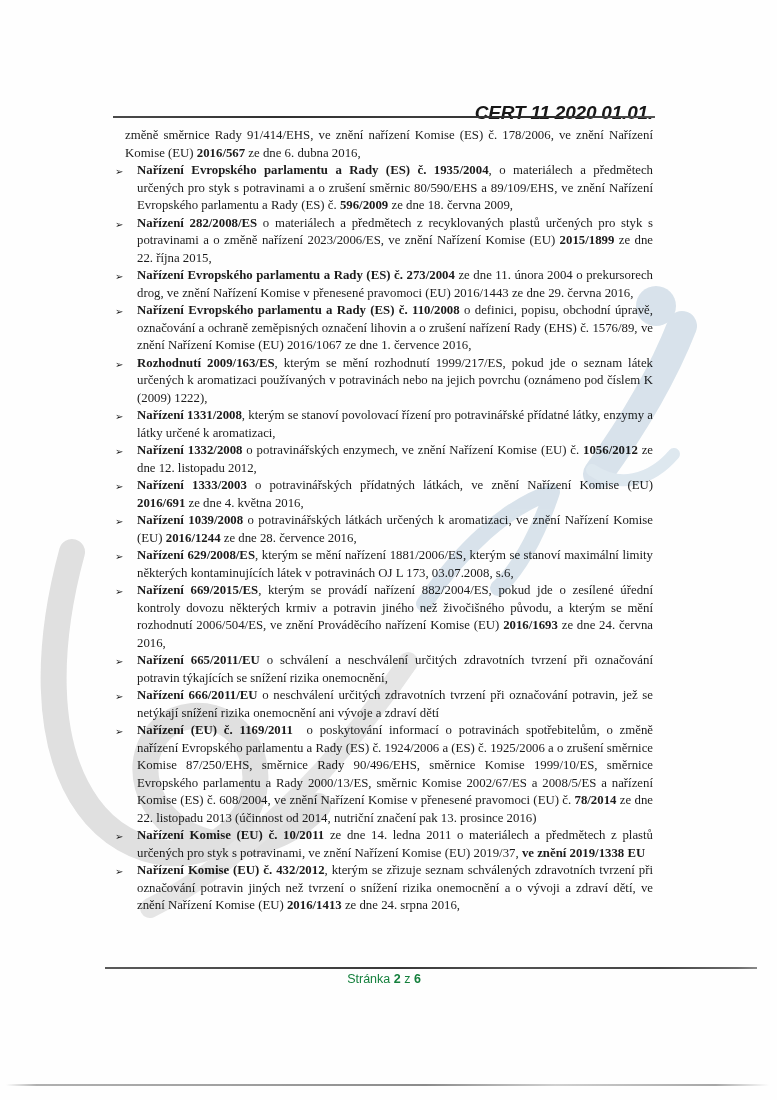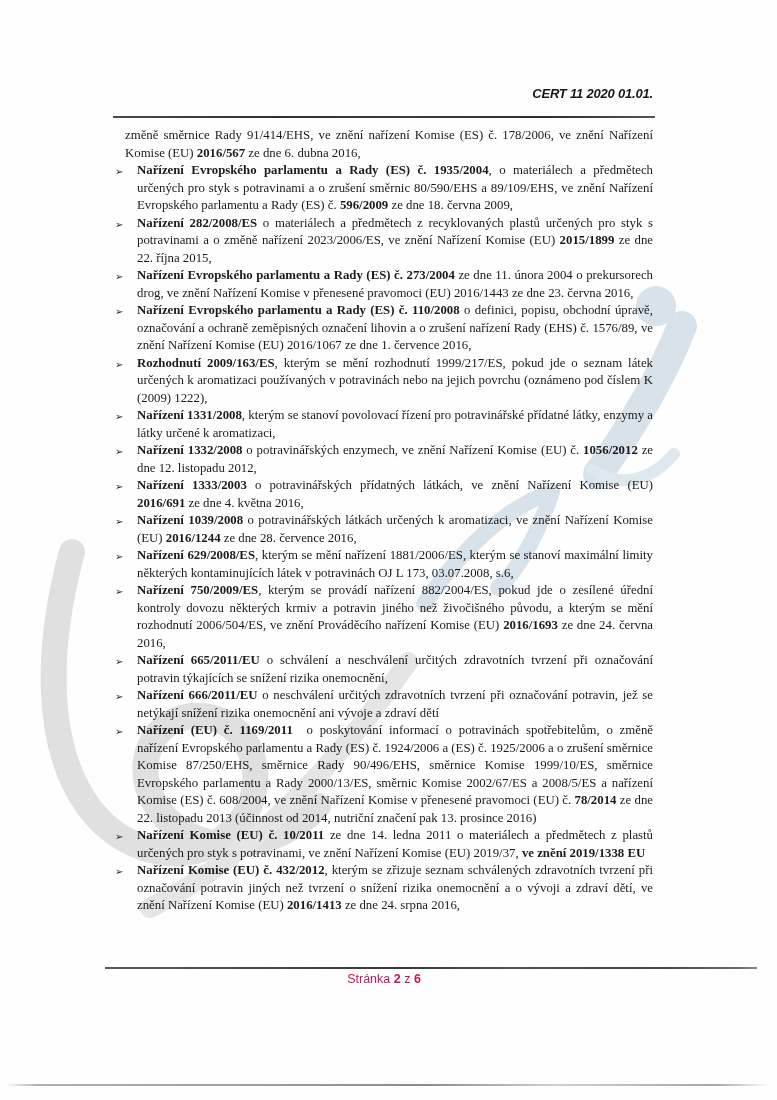--- a/index.html
+++ b/index.html
@@ -11,24 +11,24 @@
     font-family:"Liberation Serif", serif;
     color:#1b1b1b;
   }
   
   .wm{
     position:absolute;left:0;top:0;z-index:3;
     pointer-events:none;
     mix-blend-mode:multiply;
   }
   .header-code{
-    position:absolute;top:86px;right:124px;z-index:2;
+    position:absolute;top:102px;right:124px;z-index:2;
     font-family:"Liberation Sans", sans-serif;
     font-style:italic;font-weight:700;
-    font-size:13px;letter-spacing:-0.2px;color:#171717;
+    font-size:19px;letter-spacing:-0.2px;color:#171717;
     white-space:nowrap;
   }
   .header-rule{
     position:absolute;top:116px;left:113px;width:542px;height:2px;z-index:2;
     background:linear-gradient(to right,#4a4a4a,#303030 30%,#3c3c3c 55%,#2e2e2e 80%,#555);
   }
   .content{
     position:absolute;top:127px;left:115px;width:538px;z-index:2;
     font-size:12.8px;line-height:17.5px;
   }
@@ -44,21 +44,21 @@
   .item.nobullet .txt{margin-left:10px;}
   .b{font-weight:700;margin-top:32px;}
   .footer-rule{
     position:absolute;top:967px;left:105px;width:652px;height:2px;z-index:2;
     background:linear-gradient(to right,#5a5a5a,#383838 45%,#525252 62%,#454545 85%,#6a6a6a 97%,#8a8a8a);
   }
   .footer-text{
     position:absolute;top:972px;left:113px;width:542px;z-index:2;
     text-align:center;
     font-family:"Liberation Sans", sans-serif;
-    font-size:12.5px;color:#be185d;
+    font-size:12.5px;color:#15803d;
   }
   .bottom-rule{
     position:absolute;top:1084px;left:6px;width:763px;height:2px;z-index:2;
     background:linear-gradient(to right,
       rgba(140,140,140,0),rgba(135,135,135,.65) 4%,rgba(120,120,120,.7) 30%,
       rgba(110,110,110,.8) 55%,rgba(150,150,150,.45) 72%,rgba(130,130,130,.7) 93%,
       rgba(150,150,150,0));
   }
 </style>
 </head>
@@ -88,21 +88,21 @@
       <div class="item">
         <span class="bullet">➢</span>
         <div class="txt"><span class="b">Nařízení Evropského parlamentu a Rady (ES) č. 1935/2004</span><span>, o materiálech a předmětech určených pro styk s potravinami a o zrušení směrnic 80/590/EHS a 89/109/EHS, ve znění Nařízení Evropského parlamentu a Rady (ES) č. </span><span class="b">596/2009</span><span> ze dne 18. června 2009,</span></div>
       </div>
       <div class="item">
         <span class="bullet">➢</span>
         <div class="txt"><span class="b">Nařízení 282/2008/ES</span><span> o materiálech a předmětech z recyklovaných plastů určených pro styk s potravinami a o změně nařízení 2023/2006/ES, ve znění Nařízení Komise (EU) </span><span class="b">2015/1899</span><span> ze dne 22. října 2015,</span></div>
       </div>
       <div class="item">
         <span class="bullet">➢</span>
-        <div class="txt"><span class="b">Nařízení Evropského parlamentu a Rady (ES) č. 273/2004</span><span> ze dne 11. února 2004 o prekursorech drog, ve znění Nařízení Komise v přenesené pravomoci (EU) 2016/1443 ze dne 23. června 2016,</span></div>
+        <div class="txt"><span class="b">Nařízení Evropského parlamentu a Rady (ES) č. 273/2004</span><span> ze dne 11. února 2004 o prekursorech drog, ve znění Nařízení Komise v přenesené pravomoci (EU) 2016/1443 ze dne 29. června 2016,</span></div>
       </div>
       <div class="item">
         <span class="bullet">➢</span>
         <div class="txt"><span class="b">Nařízení Evropského parlamentu a Rady (ES) č. 110/2008</span><span> o definici, popisu, obchodní úpravě, označování a ochraně zeměpisných označení lihovin a o zrušení nařízení Rady (EHS) č. 1576/89, ve znění Nařízení Komise (EU) 2016/1067 ze dne 1. července 2016,</span></div>
       </div>
       <div class="item">
         <span class="bullet">➢</span>
         <div class="txt"><span class="b">Rozhodnutí 2009/163/ES</span><span>, kterým se mění rozhodnutí 1999/217/ES, pokud jde o seznam látek určených k aromatizaci používaných v potravinách nebo na jejich povrchu (oznámeno pod číslem K (2009) 1222),</span></div>
       </div>
       <div class="item">
@@ -120,21 +120,21 @@
       <div class="item">
         <span class="bullet">➢</span>
         <div class="txt"><span class="b">Nařízení 1039/2008</span><span> o potravinářských látkách určených k aromatizaci, ve znění Nařízení Komise (EU) </span><span class="b">2016/1244</span><span> ze dne 28. července 2016,</span></div>
       </div>
       <div class="item">
         <span class="bullet">➢</span>
         <div class="txt"><span class="b">Nařízení 629/2008/ES</span><span>, kterým se mění nařízení 1881/2006/ES, kterým se stanoví maximální limity některých kontaminujících látek v potravinách OJ L 173, 03.07.2008, s.6,</span></div>
       </div>
       <div class="item">
         <span class="bullet">➢</span>
-        <div class="txt"><span class="b">Nařízení 750/2009/ES</span><span>, kterým se provádí nařízení 882/2004/ES, pokud jde o zesílené úřední kontroly dovozu některých krmiv a potravin jiného než živočišného původu, a kterým se mění rozhodnutí 2006/504/ES, ve znění Prováděcího nařízení Komise (EU) </span><span class="b">2016/1693</span><span> ze dne 24. června 2016,</span></div>
+        <div class="txt"><span class="b">Nařízení 669/2015/ES</span><span>, kterým se provádí nařízení 882/2004/ES, pokud jde o zesílené úřední kontroly dovozu některých krmiv a potravin jiného než živočišného původu, a kterým se mění rozhodnutí 2006/504/ES, ve znění Prováděcího nařízení Komise (EU) </span><span class="b">2016/1693</span><span> ze dne 24. června 2016,</span></div>
       </div>
       <div class="item">
         <span class="bullet">➢</span>
         <div class="txt"><span class="b">Nařízení 665/2011/EU</span><span> o schválení a neschválení určitých zdravotních tvrzení při označování potravin týkajících se snížení rizika onemocnění,</span></div>
       </div>
       <div class="item">
         <span class="bullet">➢</span>
         <div class="txt"><span class="b">Nařízení 666/2011/EU</span><span> o neschválení určitých zdravotních tvrzení při označování potravin, jež se netýkají snížení rizika onemocnění ani vývoje a zdraví dětí</span></div>
       </div>
       <div class="item">

